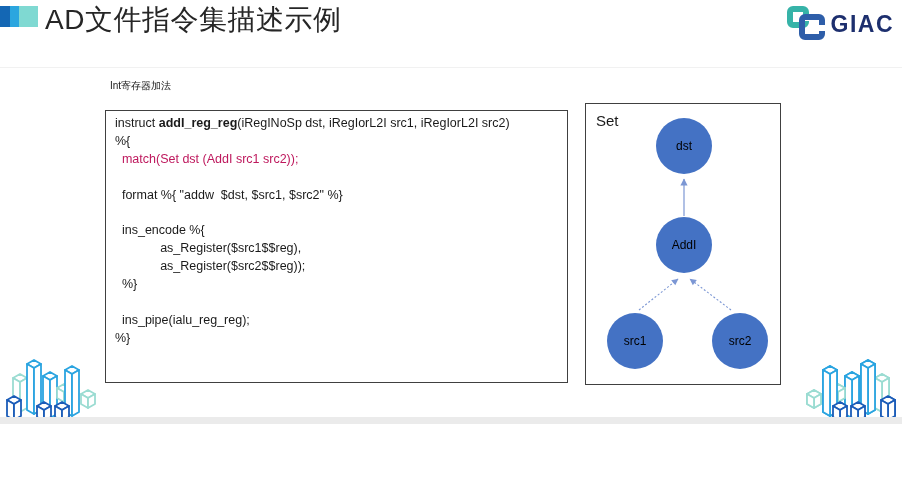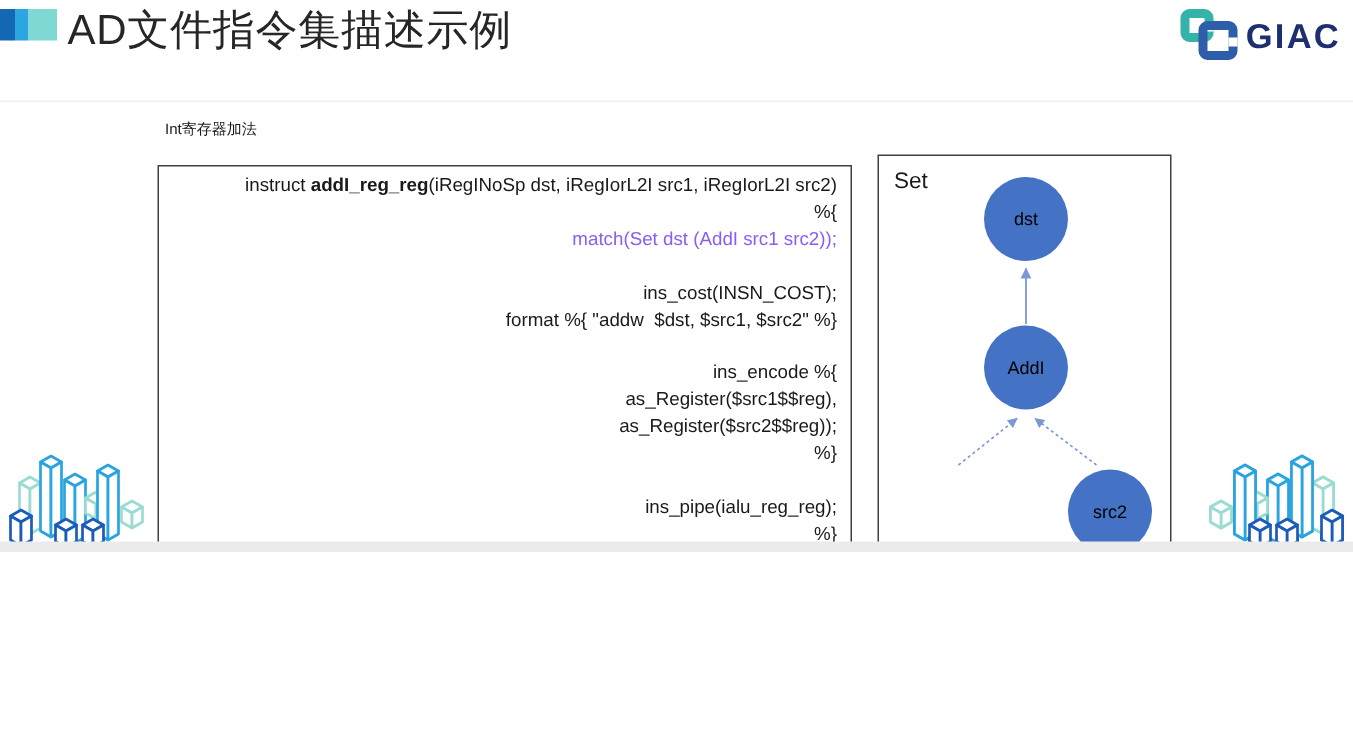--- a/index.html
+++ b/index.html
@@ -1,17 +1,17 @@
 <!DOCTYPE html>
 <html><head>
 <meta charset="utf-8">
 <style>
   html,body{margin:0;padding:0;background:#fff;}
   .slide{
-    position:relative;width:902px;height:368px;background:#ffffff;overflow:hidden;
+    position:relative;width:902px;height:424px;background:#ffffff;overflow:hidden;
     font-family:"Liberation Sans",sans-serif;color:#262626;
   }
   
   .title-bullet{position:absolute;left:0;top:6px;height:21px;display:flex;}
   .title-bullet .b1{width:10px;height:21px;background:#1467B4;}
   .title-bullet .b2{width:9px;height:21px;background:#2BA6DF;}
   .title-bullet .b3{width:19px;height:21px;background:#7FD9D2;}
   .page-title{
     position:absolute;left:45px;top:1px;margin:0;font-size:28px;font-weight:400;
     color:#262626;letter-spacing:.5px;white-space:nowrap;
@@ -30,21 +30,21 @@
   
   .section-label{position:absolute;left:110px;top:79px;font-size:10px;color:#1a1a1a;}
   
   .code-box{
     position:absolute;left:105px;top:110px;width:463px;height:273px;
     border:1px solid #404040;background:#fff;box-sizing:border-box;
     padding:4px 9px 0 9px;
   }
   .code-line{
     font-size:12.5px;line-height:17.9px;min-height:17.9px;
-    white-space:pre;color:#1a1a1a;text-align:right;
+    white-space:pre;color:#1a1a1a;
   }
   
   .diagram-box{
     position:absolute;left:585px;top:103px;width:196px;height:282px;
     border:1px solid #404040;background:#fff;box-sizing:border-box;
   }
   .set-label{position:absolute;left:10px;top:8px;font-size:15px;color:#1a1a1a;}
   .edges{position:absolute;left:0;top:0;width:194px;height:280px;}
   .node{
     position:absolute;width:56px;height:56px;border-radius:50%;background:#4472C4;
@@ -84,23 +84,22 @@
     </span>
     <span class="logo-text">GIAC</span>
   </div>
 
   <div class="section-label">Int寄存器加法</div>
 
   <div class="code-box">
     <div>
         <div class="code-line"><span>instruct </span><span style="font-weight: bold;">addI_reg_reg</span><span>(iRegINoSp dst, iRegIorL2I src1, iRegIorL2I src2)</span></div>
         <div class="code-line"><span>%{</span></div>
-        <div class="code-line"><span style="color: #8b5cf6;">  match(Set dst (AddI src1 src2));</span></div>
+        <div class="code-line"><span style="color: #be185d;">  match(Set dst (AddI src1 src2));</span></div>
         <div class="code-line"><span></span></div>
-        <div class="code-line"><span>  ins_cost(INSN_COST);</span></div>
         <div class="code-line"><span>  format %{ "addw  $dst, $src1, $src2" %}</span></div>
         <div class="code-line"><span></span></div>
         <div class="code-line"><span>  ins_encode %{</span></div>
         <div class="code-line"><span>             as_Register($src1$$reg),</span></div>
         <div class="code-line"><span>             as_Register($src2$$reg));</span></div>
         <div class="code-line"><span>  %}</span></div>
         <div class="code-line"><span></span></div>
         <div class="code-line"><span>  ins_pipe(ialu_reg_reg);</span></div>
         <div class="code-line"><span>%}</span></div>
       </div>
@@ -113,20 +112,21 @@
           <path d="M0.5,6.5 L6.5,3.5 L0.5,0.5 Z" fill="#7C97D4" stroke="none"></path>
         </marker>
       </defs>
       <line x1="98" y1="112" x2="98" y2="75" stroke="#7C97D4" stroke-width="1.2" marker-end="url(#arrowUp)"></line>
       <line x1="53" y1="206" x2="92" y2="175" stroke="#7C97D4" stroke-width="1.1" stroke-dasharray="2 2" marker-end="url(#arrowUp)"></line>
       <line x1="145" y1="206" x2="104" y2="175" stroke="#7C97D4" stroke-width="1.1" stroke-dasharray="2 2" marker-end="url(#arrowUp)"></line>
     </svg>
     <span class="set-label">Set</span>
     <div class="node n-dst">dst</div>
     <div class="node n-addi">AddI</div>
+    <div class="node n-src1">src1</div>
     <div class="node n-src2">src2</div>
   </div>
 
   <svg class="buildings left" viewBox="0 0 96 64">
     <g>
       <path class="bp-teal" d="M16,16 L23,20 L16,24 L9,20 Z"></path>
       <path class="bp-teal" d="M9,20 L16,24 L16,54 L9,50 Z"></path>
       <path class="bp-teal" d="M23,20 L16,24 L16,54 L23,50 Z"></path>
 
       <path class="bp-blue" d="M30,2 L37,6 L30,10 L23,6 Z"></path>

